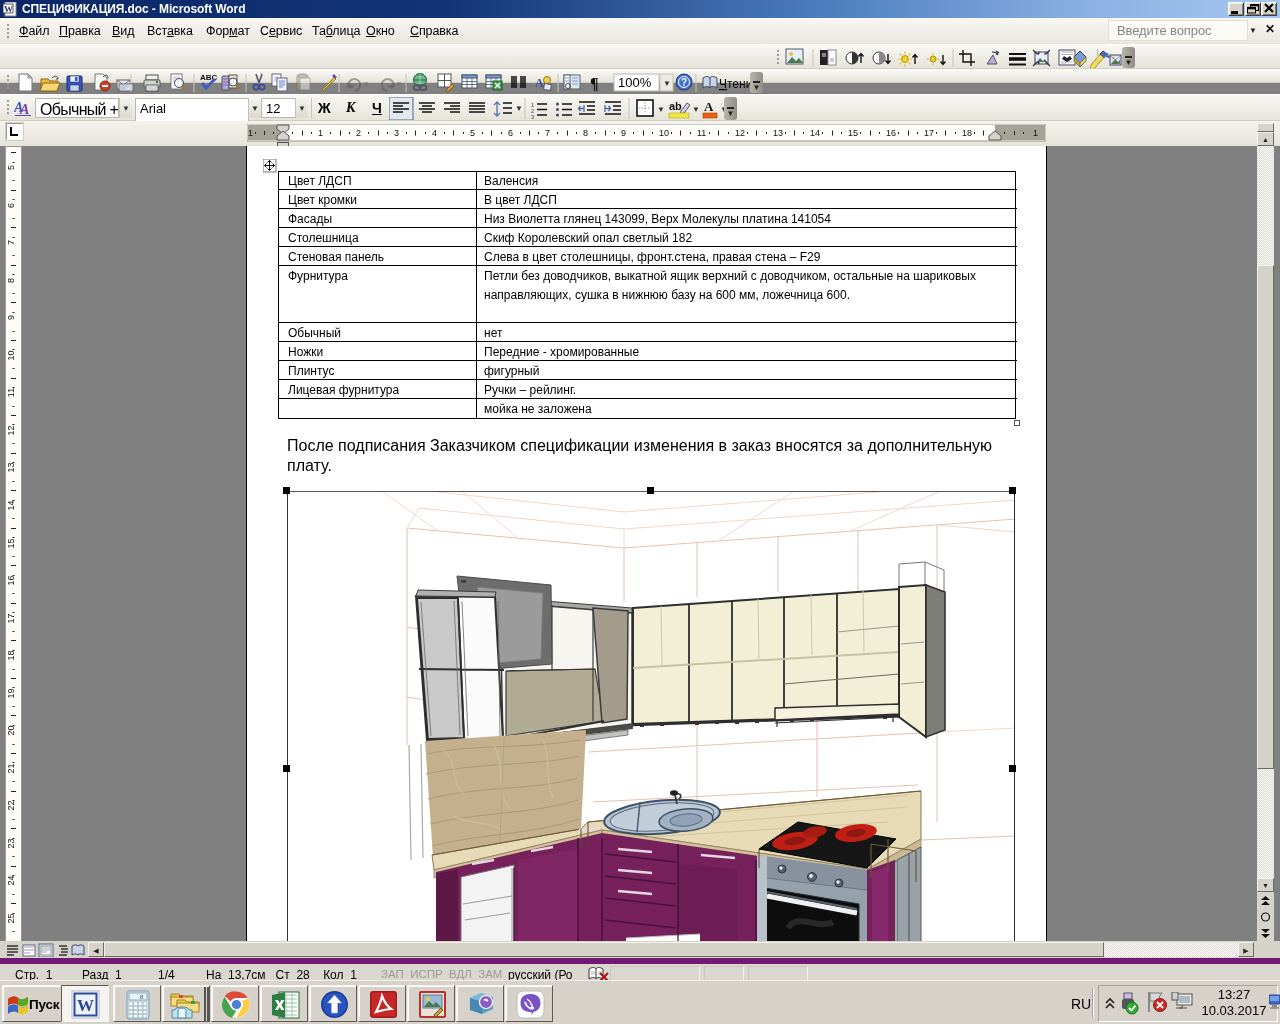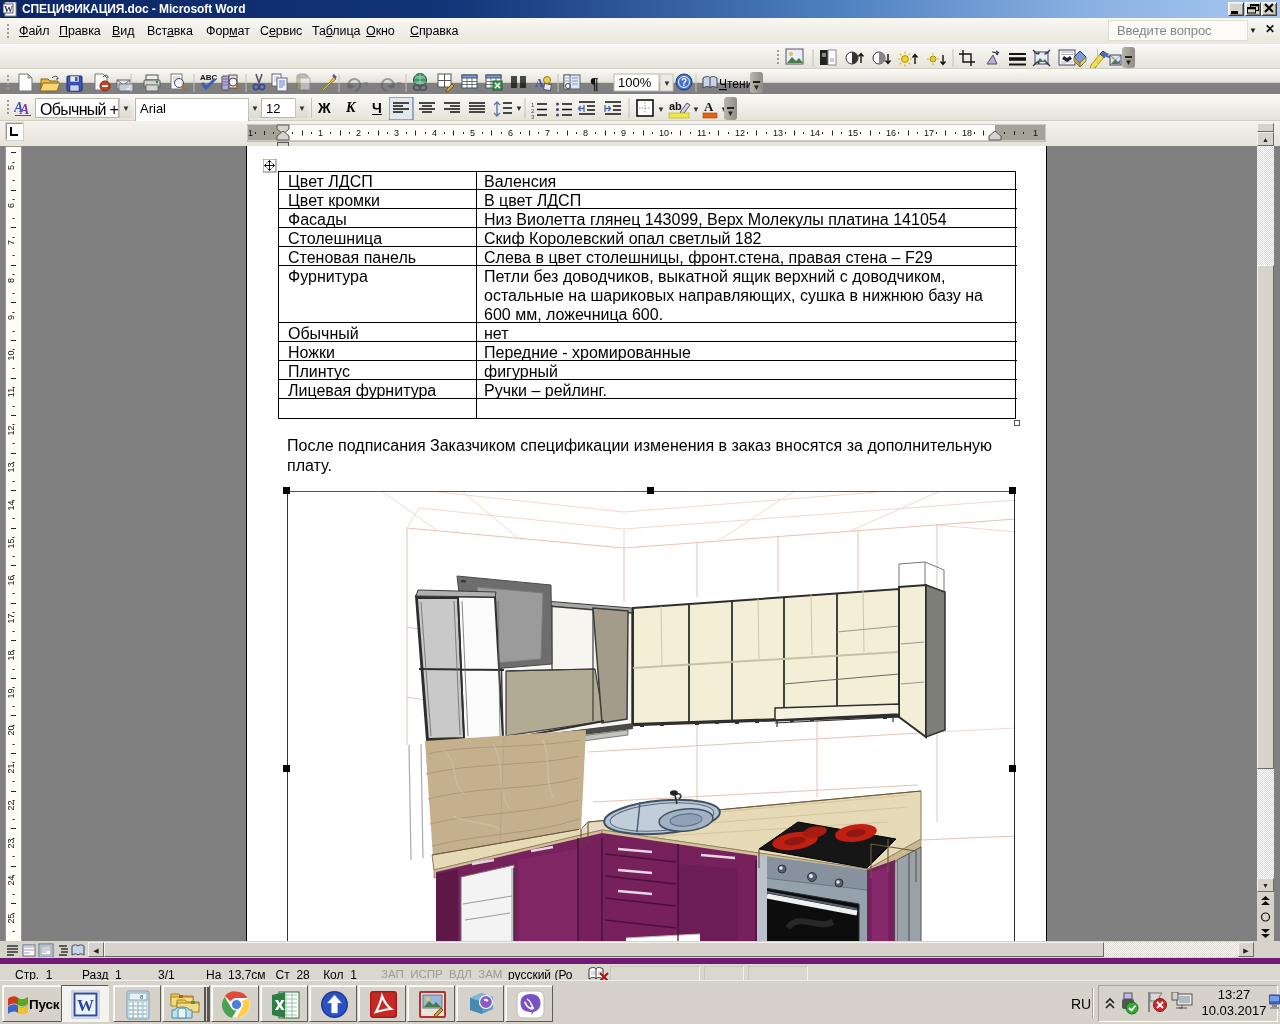--- a/index.html
+++ b/index.html
@@ -635,21 +635,21 @@
         <rect x="6.5" y="747" width="2" height="1" fill="#222"></rect>
         <rect x="6.5" y="766" width="2" height="1" fill="#222"></rect>
         <rect x="6.5" y="784" width="2" height="1" fill="#222"></rect>
       </svg></div>
   <div id="content">
 
     <svg class="abs" style="left:263px;top:13px" width="14" height="14" viewBox="0 0 14 14">
         <rect x="0" y="0" width="13" height="13" fill="#fff" stroke="#777"></rect>
         <path d="M6.5 1.5 v10 M1.5 6.5 h10 M6.5 1.5 l-2 2 M6.5 1.5 l2 2 M6.5 11.5 l-2 -2 M6.5 11.5 l2 -2 M1.5 6.5 l2 -2 M1.5 6.5 l2 2 M11.5 6.5 l-2 -2 M11.5 6.5 l-2 2" stroke="#111" stroke-width="1" fill="none"></path>
       </svg>
-    <div id="tbl" class="abs" style="left:278px;top:25px;width:738px;height:248px;border:1px solid #000;font-size:16px;color:#000">
+    <div id="tbl" class="abs" style="left:278px;top:25px;width:738px;height:248px;border:1px solid #000;font-size:12px;color:#000">
       <div class="abs" style="left:197px;top:0;width:1px;height:247px;background:#000"></div>
       <div class="trow1" style="top:0px;height:18px;">
           <div class="tc1" style="line-height:19px">Цвет ЛДСП</div>
           <div class="tc2" style="line-height:19px;white-space:normal">Валенсия</div>
         </div>
         <div class="trow1" style="top:19px;height:18px;">
           <div class="tc1" style="line-height:19px">Цвет кромки</div>
           <div class="tc2" style="line-height:19px;white-space:normal">В цвет ЛДСП</div>
         </div>
         <div class="trow1" style="top:38px;height:18px;">
@@ -676,20 +676,24 @@
           <div class="tc1" style="line-height:19px">Ножки</div>
           <div class="tc2" style="line-height:19px;white-space:normal">Передние - хромированные</div>
         </div>
         <div class="trow1" style="top:190px;height:18px;">
           <div class="tc1" style="line-height:19px">Плинтус</div>
           <div class="tc2" style="line-height:19px;white-space:normal">фигурный</div>
         </div>
         <div class="trow1" style="top:209px;height:18px;">
           <div class="tc1" style="line-height:19px">Лицевая фурнитура</div>
           <div class="tc2" style="line-height:19px;white-space:normal">Ручки – <span class="sp">рейлинг</span>.</div>
+        </div>
+        <div class="trow1" style="top:228px;height:19px;border-bottom:none;">
+          <div class="tc1" style="line-height:19px"></div>
+          <div class="tc2" style="line-height:19px;white-space:normal">мойка не заложена</div>
         </div>
     </div>
 
     <div class="abs" style="left:1014px;top:274px;width:6px;height:6px;border:1px solid #555;background:#fff"></div>
     <div class="abs" style="left:287px;top:290px;width:712px;font-size:16px;line-height:19.5px;color:#000">После подписания Заказчиком спецификации изменения в заказ вносятся за дополнительную плату.</div>
 
     <div class="abs" style="left:287px;top:345px;width:728px;height:450px;overflow:hidden;border-left:1px solid #333;border-top:1px solid #555;border-right:1px solid #2a2a2a">
       <svg width="728" height="548" viewBox="0 0 728 548" style="position:absolute;left:0;top:0">
           <rect x="0" y="0" width="728" height="548" fill="#ffffff"></rect>
           <path d="M119 36 L336 56 L728 27" stroke="#e6c2b2" fill="none"></path>
@@ -851,21 +855,21 @@
   </svg>
   <div class="sbtn" style="left:88px;top:1px;height:15px;width:16px;font-size:7px;padding-top:4px">◀</div>
   <div class="abs" style="left:104px;top:1px;width:1134px;height:15px;background:repeating-conic-gradient(#ffffff 0% 25%,#dcd8d0 0% 50%) 0 0/2px 2px"></div>
   <div class="abs" style="left:104px;top:1px;width:1000px;height:15px;background:#d6d3ca;border:1px solid;border-color:#f4f2ec #6e6b63 #6e6b63 #f4f2ec"></div>
   <div class="sbtn" style="left:1238px;top:1px;height:15px;width:16px;font-size:7px;padding-top:4px">▶</div>
   <div class="abs" style="left:1254px;top:0px;width:26px;height:17px;background:#d6d3ca"></div>
 </div>
 <div class="abs" id="status">
   <span style="left:15px">Стр.&nbsp; 1</span>
   <span style="left:82px">Разд&nbsp; 1</span>
-  <span style="left:158px">3/1</span>
+  <span style="left:158px">1/4</span>
   <span style="left:206px">На&nbsp; 13,7см&nbsp; &nbsp;Ст&nbsp; 28&nbsp; &nbsp; Кол&nbsp; 1</span>
   <span style="left:381px;color:#9e9b94;font-size:11.5px">ЗАП&nbsp; ИСПР&nbsp; ВДЛ&nbsp; ЗАМ</span>
   <span style="left:508px">русский (Ро</span>
   <svg class="abs" style="left:588px;top:3px" width="22" height="16" viewBox="0 0 22 16">
       <path d="M1 2 c3 -2 6 -2 7 0 c1 -2 4 -2 7 0 v10 c-3 -2 -6 -2 -7 0 c-1 -2 -4 -2 -7 0 z" fill="#fff" stroke="#333"></path>
       <path d="M8 2 v10" stroke="#333"></path>
       <path d="M3 5 h4 M3 7 h4 M10 5 h4 M10 7 h4" stroke="#999" stroke-width=".7"></path>
       <path d="M12 6 l8 8 M20 6 l-8 8" stroke="#b01010" stroke-width="2"></path>
     </svg>
   <div class="abs" style="left:610px;top:2px;width:90px;height:17px;border:1px solid;border-color:#c9c6bd #f4f2ec #f4f2ec #c9c6bd"></div>

